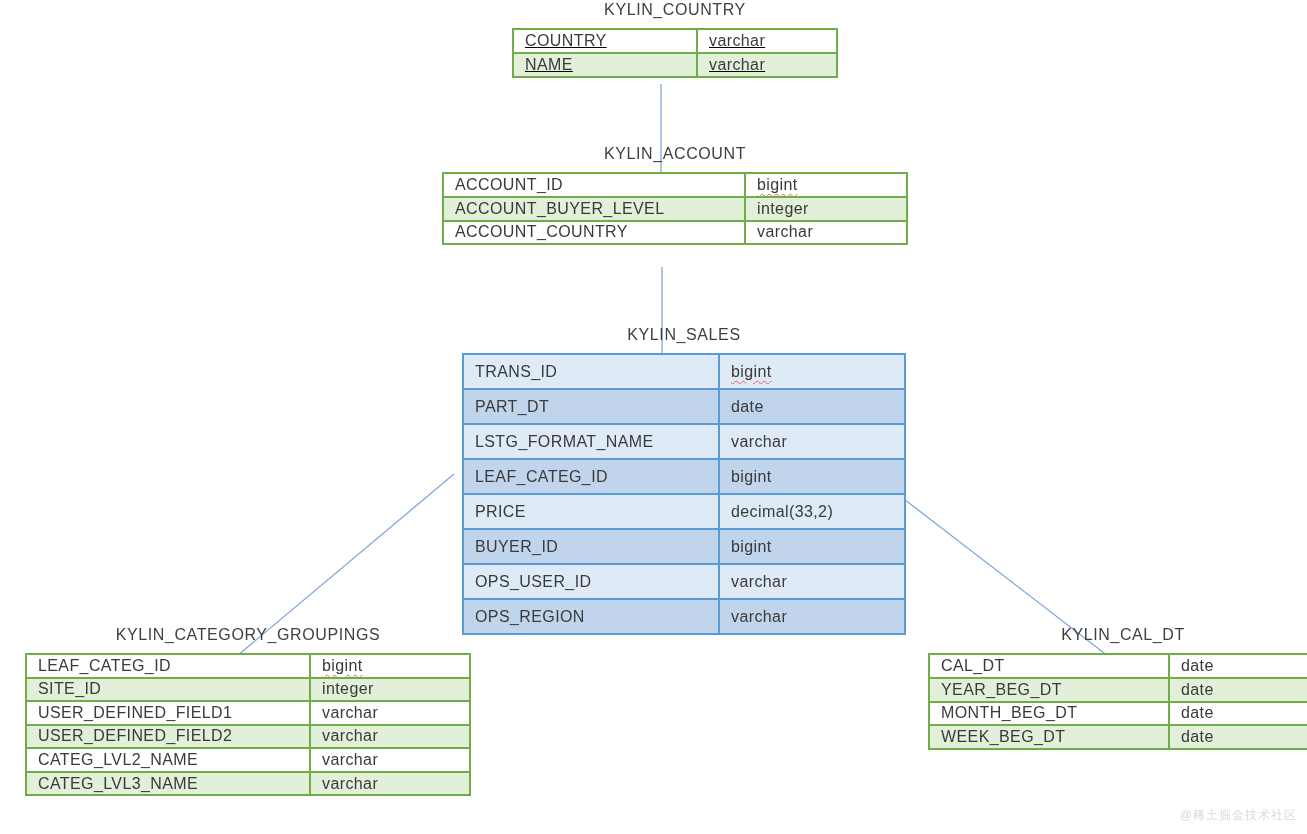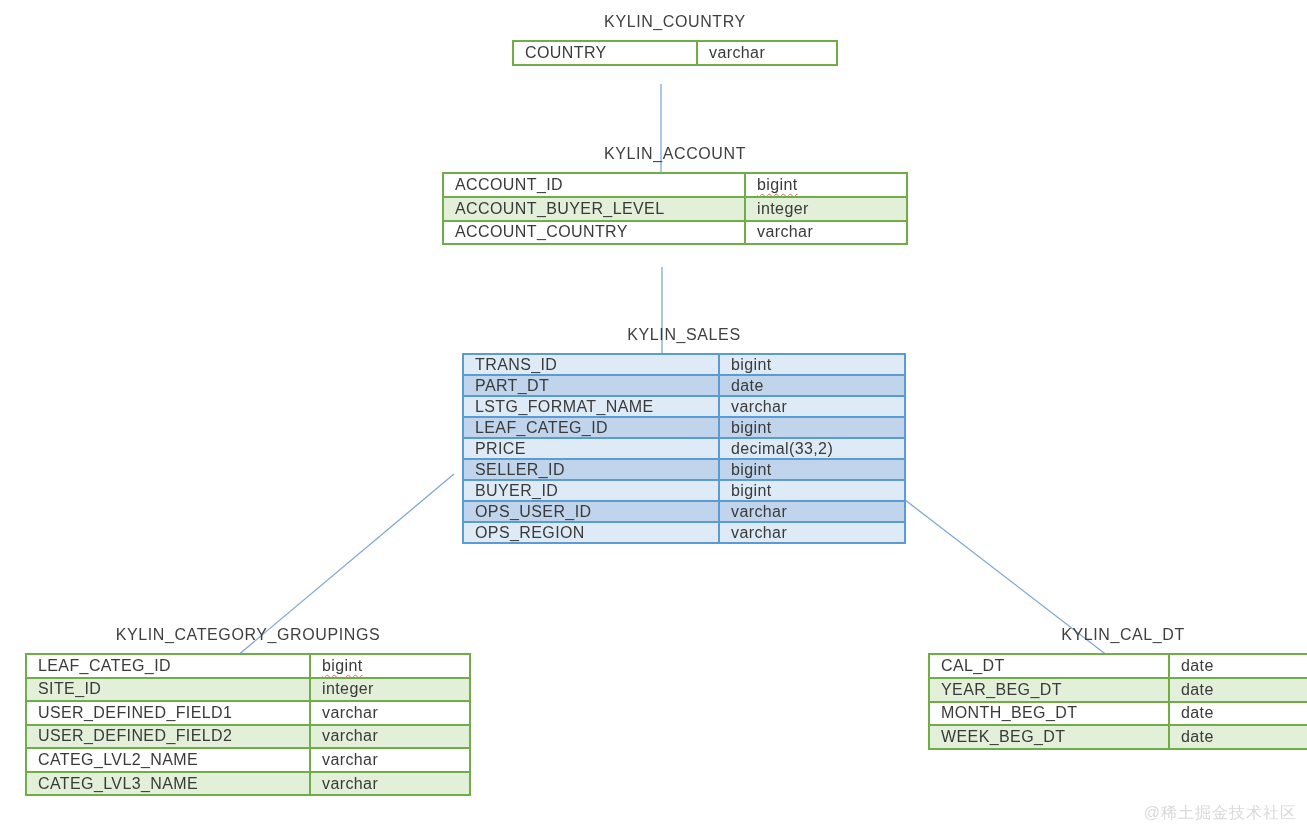--- a/index.html
+++ b/index.html
@@ -67,42 +67,42 @@
     text-decoration: underline;
     text-decoration-style: wavy;
     text-decoration-color: #e06666;
     text-decoration-thickness: 1px;
     text-underline-offset: 3px;
   }
   .watermark {
     position: absolute;
     right: 10px;
     bottom: 10px;
-    font-size: 16px;
+    font-size: 12px;
     color: #d9d9d9;
     letter-spacing: 1px;
     z-index: 2;
   }
 
   
-  #entity-country  { left: 512px; top:   12px; }
-  #entity-country  table { width: 298px; }
+  #entity-country  { left: 512px; top:   0; }
+  #entity-country  table { width: 298px; text-decoration: underline; }
   #entity-country  tr { height: 24px; }
   #entity-country  td.c-name { width: 171px; }
   #entity-country  td.c-type { width: 127px; }
 
   #entity-account  { left: 442px; top: 144px; }
   #entity-account  table { width: 438px; padding-left: 34px; }
   #entity-account  tr { height: 23.75px; }
   #entity-account  td.c-name { width: 289px; }
   #entity-account  td.c-type { width: 149px; }
 
   #entity-sales    { left: 454px; top: 325px; margin-left: 8px; }
   #entity-sales    table { width: 416px; }
-  #entity-sales    tr { height: 21px; }
+  #entity-sales    tr { height: 35px; }
   #entity-sales    td.c-name { width: 243px; }
   #entity-sales    td.c-type { width: 173px; }
 
   #entity-category { left:  25px; top: 625px; }
   #entity-category table { width: 418px; }
   #entity-category tr { height: 23.57px; }
   #entity-category td.c-name { width: 271px; }
   #entity-category td.c-type { width: 147px; }
 
   #entity-caldt    { left: 928px; top: 625px; }
@@ -124,20 +124,24 @@
   </svg>
 
   <div class="entity green" id="entity-country">
     <div class="entity-title">KYLIN_COUNTRY</div>
     <table class="entity-table">
       <tbody>
           <tr>
         <td class="c-name">COUNTRY</td>
         <td class="c-type">varchar</td>
       </tr>
+      <tr>
+        <td class="c-name">NAME</td>
+        <td class="c-type">varchar</td>
+      </tr>
     </tbody>
       </table>
   </div>
 
   <div class="entity green" id="entity-account">
     <div class="entity-title">KYLIN_ACCOUNT</div>
     <table class="entity-table">
       <tbody>
           <tr>
         <td class="c-name">ACCOUNT_ID</td>
@@ -173,24 +177,20 @@
       </tr>
       <tr>
         <td class="c-name">LEAF_CATEG_ID</td>
         <td class="c-type">bigint</td>
       </tr>
       <tr>
         <td class="c-name">PRICE</td>
         <td class="c-type">decimal(33,2)</td>
       </tr>
       <tr>
-        <td class="c-name">SELLER_ID</td>
-        <td class="c-type">bigint</td>
-      </tr>
-      <tr>
         <td class="c-name">BUYER_ID</td>
         <td class="c-type">bigint</td>
       </tr>
       <tr>
         <td class="c-name">OPS_USER_ID</td>
         <td class="c-type">varchar</td>
       </tr>
       <tr>
         <td class="c-name">OPS_REGION</td>
         <td class="c-type">varchar</td>

